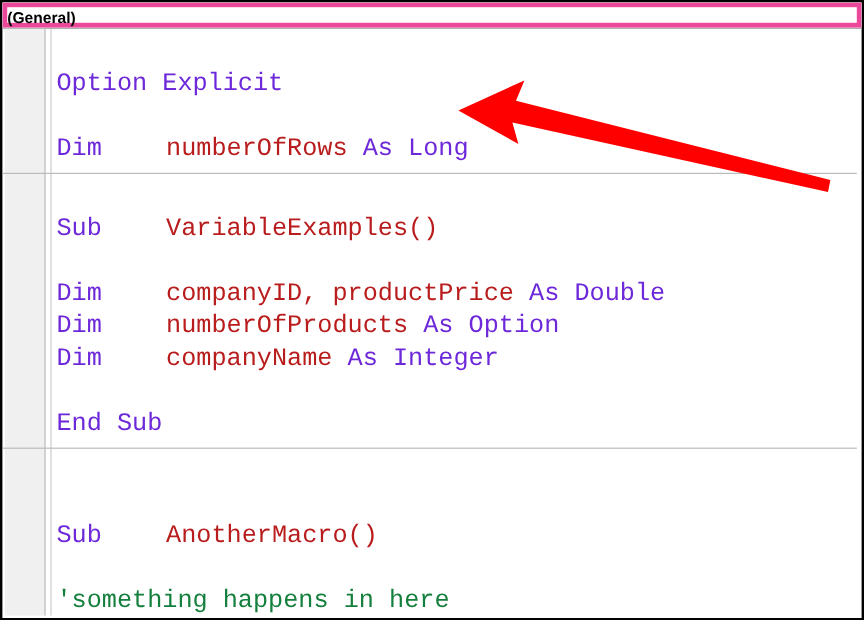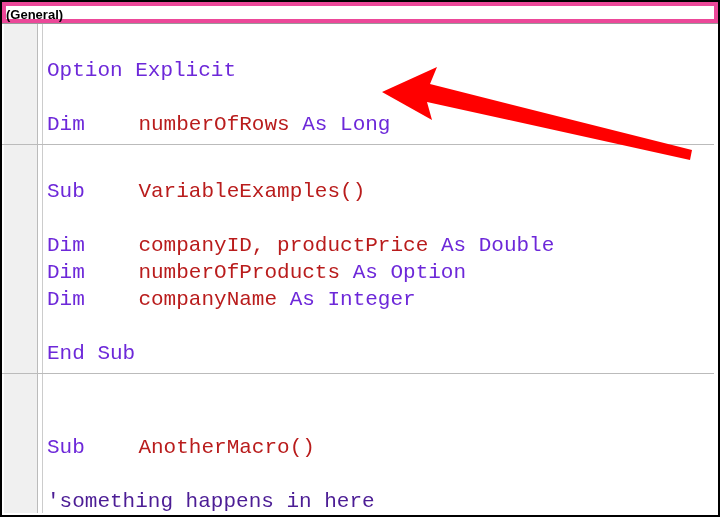--- a/index.html
+++ b/index.html
@@ -56,21 +56,21 @@
   }
   .hline {
     margin-left: -45px;
     height: 1px;
     background: #bbb;
     margin-top: 6px;
     margin-bottom: 6px;
   }
   .kw { color: #6d28d9; }
   .ident { color: #b91c1c; padding-left: 41px; }
-  .comment { color: #4c1d95; }
+  .comment { color: #15803d; }
   .arrow {
     position: absolute;
     pointer-events: none;
   }
 </style>
 </head>
 <body>
 
 <div class="dropdown-bar">
   <div class="dropdown">

